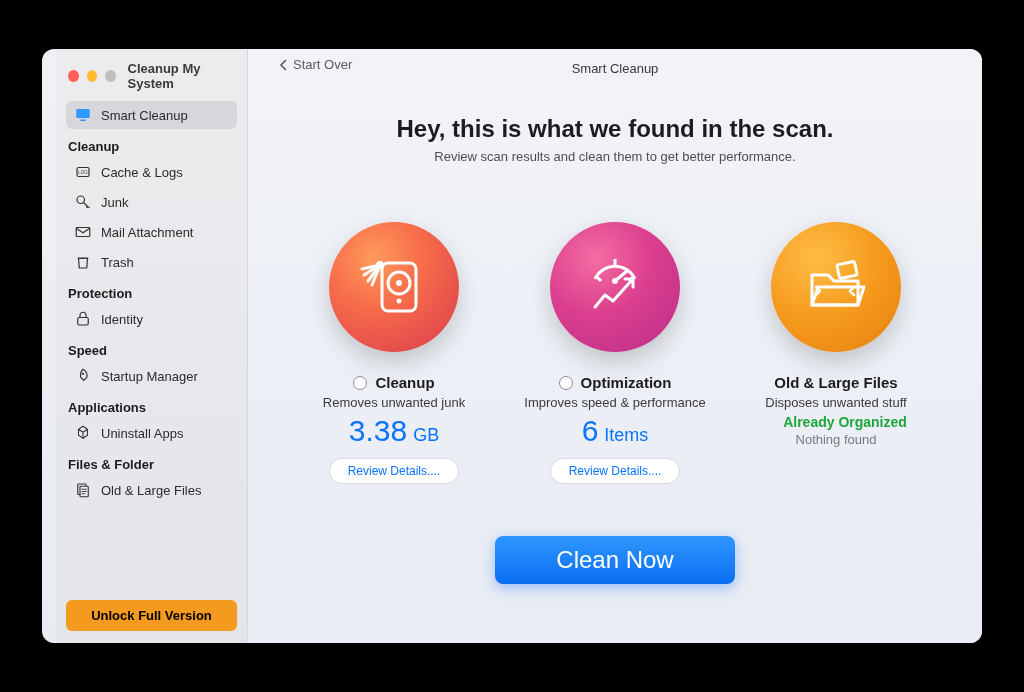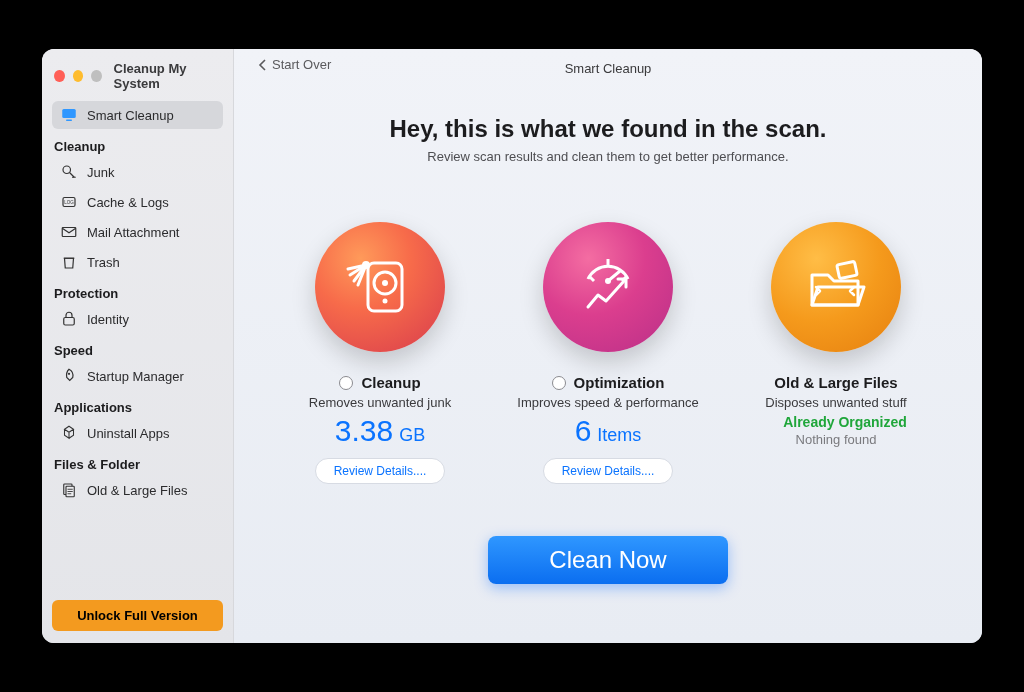--- a/index.html
+++ b/index.html
@@ -15,20 +15,21 @@
     overflow: hidden;
   }
   .window {
     width: 940px;
     height: 594px;
     background: linear-gradient(180deg, #f0f1f6 0%, #e8ebf2 100%);
     border-radius: 12px;
     display: flex;
     overflow: hidden;
     box-shadow: 0 20px 60px rgba(0,0,0,.5);
+    padding-left: 14px;
   }
   
   .sidebar {
     width: 192px;
     background: linear-gradient(180deg,#ececef 0%,#e4e5e9 100%);
     border-right: 1px solid #d7d8dc;
     display: flex;
     flex-direction: column;
     padding: 8px 10px 12px 10px;
   }
@@ -66,21 +67,21 @@
     flex:1; position:relative;
     background: linear-gradient(180deg,#f1f3f8 0%, #e8ecf3 100%);
     display:flex; flex-direction:column; align-items:center;
     padding:8px 24px 18px 24px;
   }
   .topbar {
     width:100%; display:flex; align-items:center; justify-content:center;
     position:relative; height:22px; margin-bottom:12px;
   }
   .back-link {
-    position:absolute; left:0; top:0;
+    position:absolute; left:7px; top:0;
     display:flex; align-items:center; gap:4px;
     font-size:13px; color:#5a5a5d; cursor:pointer;
   }
   .top-title { font-size:13px; color:#3a3a3c; }
   .headline { font-size:24px; font-weight:700; color:#1c1c1e; margin-top:24px; }
   .subhead  { font-size:13px; color:#4e4e52; margin-top:6px; }
   .cards {
     display:flex; justify-content:space-between; width:100%;
     margin-top:58px; padding:0 12px;
   }
@@ -141,35 +142,35 @@
             <rect x="8" y="18" width="8" height="2" rx="1" fill="#2f97ff"></rect>
           </svg>
       </span>
       <span>Smart Cleanup</span>
     </div>
 
     <div class="side-section">Cleanup</div>
     <div class="side-item">
       <span class="icon">
         <svg width="18" height="18" viewBox="0 0 24 24">
+            <rect x="4" y="6" width="16" height="12" rx="2" fill="none" stroke="#333" stroke-width="1.6"></rect>
+            <text x="12" y="15" font-size="6" text-anchor="middle" fill="#333" font-family="Arial">LOG</text>
+          </svg>
+      </span>
+      <span>Cache &amp; Logs</span>
+    </div>
+    <div class="side-item">
+      <span class="icon">
+        <svg width="18" height="18" viewBox="0 0 24 24">
             <circle cx="9" cy="9" r="5" fill="none" stroke="#333" stroke-width="1.6"></circle>
             <path d="M13 13 L19 19" stroke="#333" stroke-width="1.6"></path>
             <path d="M16 19 L21 19" stroke="#333" stroke-width="1.6"></path>
           </svg>
       </span>
       <span>Junk</span>
-    </div>
-    <div class="side-item">
-      <span class="icon">
-        <svg width="18" height="18" viewBox="0 0 24 24">
-            <rect x="4" y="6" width="16" height="12" rx="2" fill="none" stroke="#333" stroke-width="1.6"></rect>
-            <text x="12" y="15" font-size="6" text-anchor="middle" fill="#333" font-family="Arial">LOG</text>
-          </svg>
-      </span>
-      <span>Cache &amp; Logs</span>
     </div>
     <div class="side-item">
       <span class="icon">
         <svg width="18" height="18" viewBox="0 0 24 24">
             <rect x="3" y="6" width="18" height="12" rx="1" fill="none" stroke="#333" stroke-width="1.6"></rect>
             <path d="M3 7 L12 13 L21 7" fill="none" stroke="#333" stroke-width="1.6"></path>
           </svg>
       </span>
       <span>Mail Attachment</span>
     </div>

